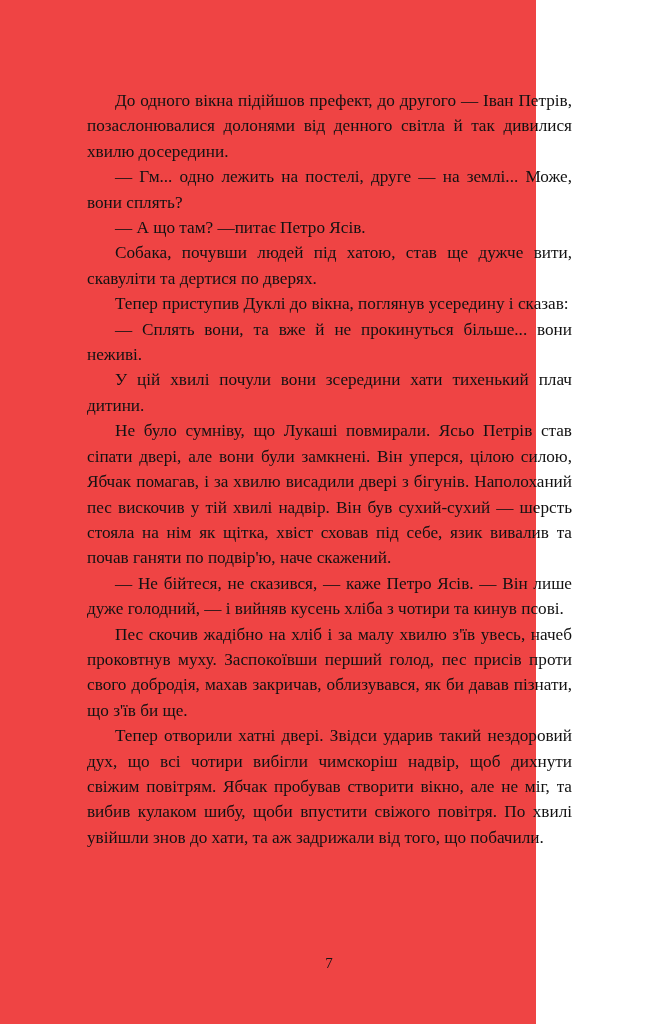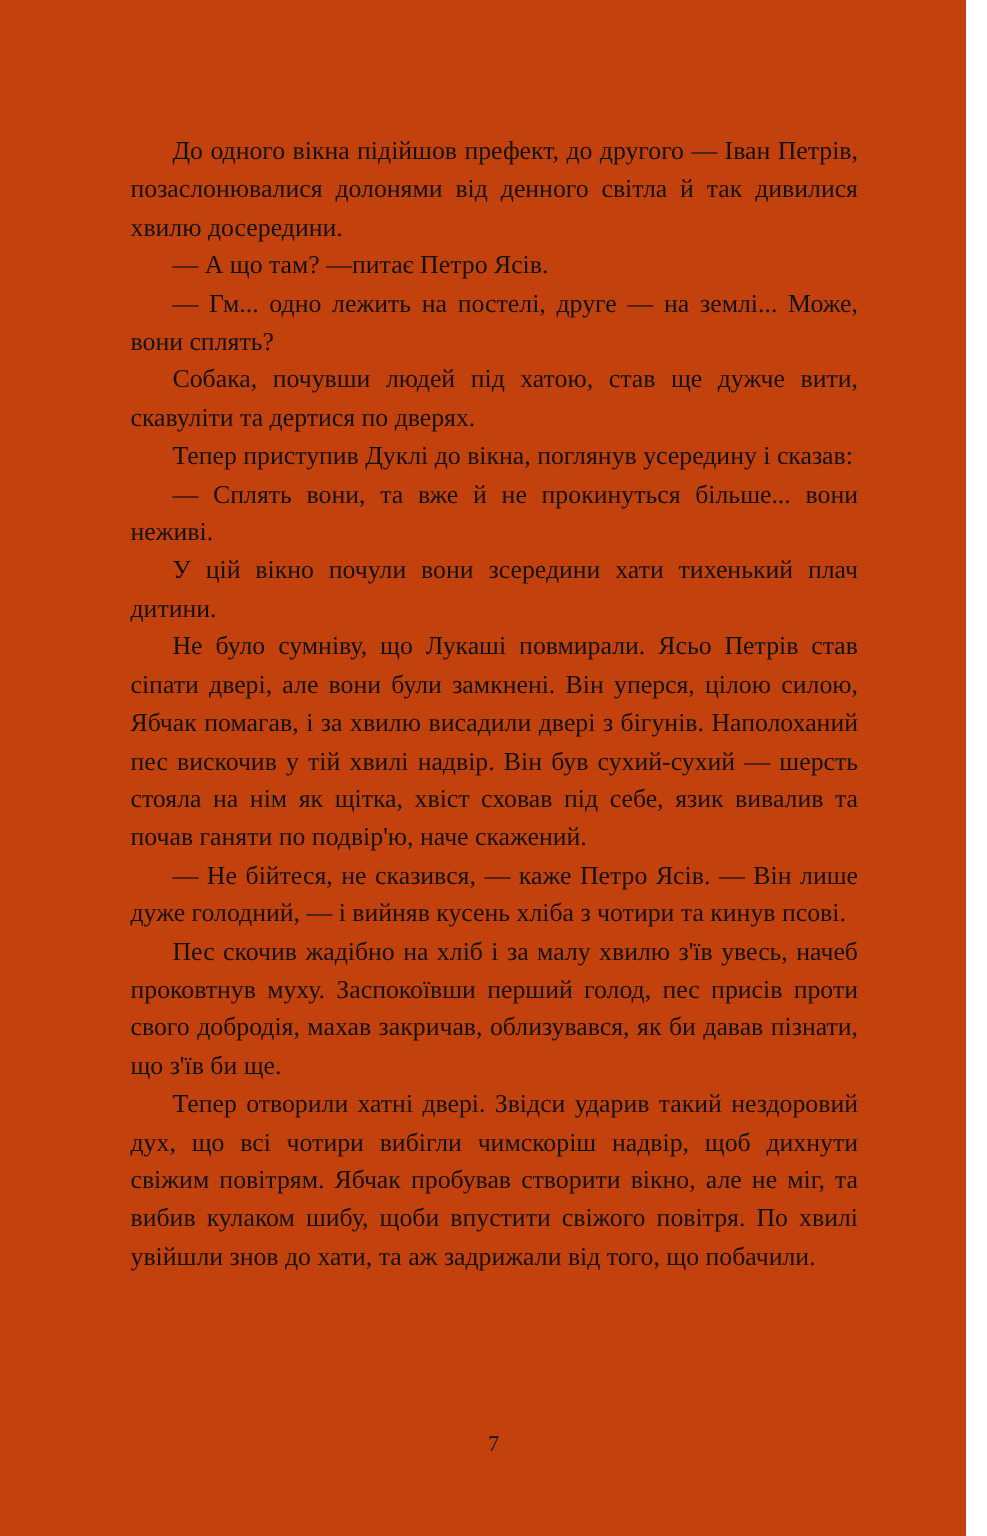--- a/index.html
+++ b/index.html
@@ -12,23 +12,23 @@
     height: 1024px;
     position: relative;
     font-family: "Liberation Serif", serif;
     color: #111111;
     overflow: hidden;
   }
   .page {
     position: absolute;
     left: 0;
     top: 0;
-    width: 644px;
+    width: 536px;
     height: 1024px;
-    background: #c2410c;
+    background: #ef4444;
     text-decoration: underline;
   }
   .text-block {
     position: absolute;
     left: 87px;
     top: 88px;
     width: 485px;
     font-size: 17.2px;
     line-height: 25.4px;
     text-align: justify;
@@ -55,26 +55,26 @@
     color: #141414;
   }
 </style>
 </head>
 <body>
 
 <div class="page">
 
   <div class="text-block">
     <p class="para">До одного вікна підійшов префект, до другого — Іван Петрів, позаслонювалися долонями від денного світла й так дивилися хвилю досередини.</p>
+    <p class="para dialog">— Гм... одно лежить на постелі, друге — на землі... Може, вони сплять?</p>
     <p class="para dialog">— А що там? —питає Петро Ясів.</p>
-    <p class="para dialog">— Гм... одно лежить на постелі, друге — на землі... Може, вони сплять?</p>
     <p class="para">Собака, почувши людей під хатою, став ще дужче вити, скавуліти та дертися по дверях.</p>
     <p class="para">Тепер приступив Дуклі до вікна, поглянув усередину і сказав:</p>
     <p class="para dialog">— Сплять вони, та вже й не прокинуться більше... вони неживі.</p>
-    <p class="para">У цій вікно почули вони зсередини хати тихенький плач дитини.</p>
+    <p class="para">У цій хвилі почули вони зсередини хати тихенький плач дитини.</p>
     <p class="para">Не було сумніву, що Лукаші повмирали. Ясьо Петрів став сіпати двері, але вони були замкнені. Він уперся, цілою силою, Ябчак помагав, і за хвилю висадили двері з бігунів. Наполоханий пес вискочив у тій хвилі надвір. Він був сухий-сухий — шерсть стояла на нім як щітка, хвіст сховав під себе, язик вивалив та почав ганяти по подвір'ю, наче скажений.</p>
     <p class="para dialog">— Не бійтеся, не сказився, — каже Петро Ясів. — Він лише дуже голодний, — і вийняв кусень хліба з чотири та кинув псові.</p>
     <p class="para">Пес скочив жадібно на хліб і за малу хвилю з'їв увесь, начеб проковтнув муху. Заспокоївши перший голод, пес присів проти свого добродія, махав закричав, облизувався, як би давав пізнати, що з'їв би ще.</p>
     <p class="para">Тепер отворили хатні двері. Звідси ударив такий нездоровий дух, що всі чотири вибігли чимскоріш надвір, щоб дихнути свіжим повітрям. Ябчак пробував створити вікно, але не міг, та вибив кулаком шибу, щоби впустити свіжого повітря. По хвилі увійшли знов до хати, та аж задрижали від того, що побачили.</p>
   </div>
 
   <div class="page-number">7</div>
 
 </div>
 

